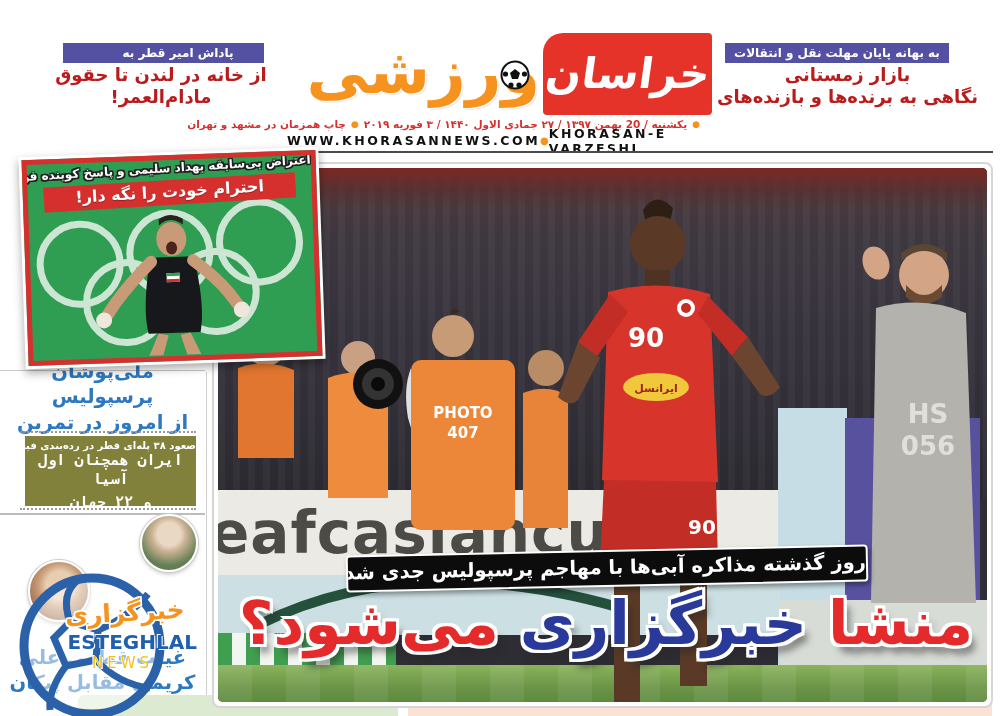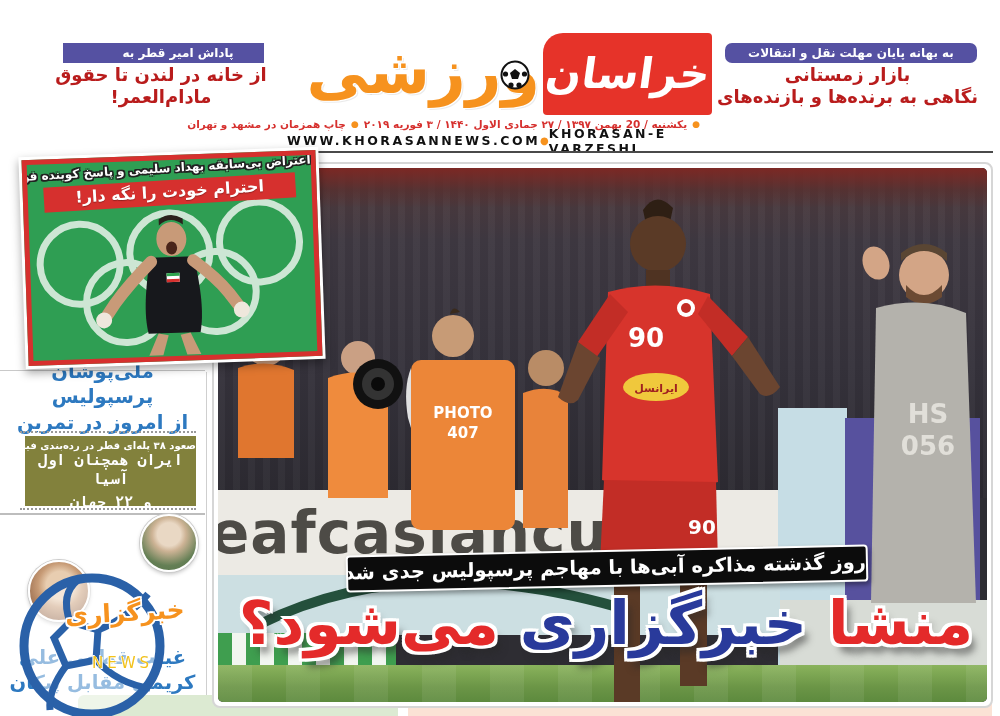--- a/index.html
+++ b/index.html
@@ -191,21 +191,21 @@
 <body>
 
 <div id="page">
 
   <div class="kicker-banner" style="left:63px; top:43px; width:201px;padding-left:29px;">پاداش امیر قطر به بازیکنانش</div>
   <div class="top-headline" style="left:12px; top:64px; width:298px;">
     <div>از خانه در لندن تا حقوق</div>
     <div>مادام‌العمر!</div>
   </div>
 
-  <div class="kicker-banner" style="left:725px; top:43px; width:252px;border-radius:7px;">به بهانه پایان مهلت نقل و انتقالات</div>
+  <div class="kicker-banner" style="left:725px; top:43px; width:224px;">به بهانه پایان مهلت نقل و انتقالات</div>
   <div class="top-headline" style="left:700px; top:64px; width:295px;">
     <div>بازار زمستانی</div>
     <div>نگاهی به برنده‌ها و بازنده‌های</div>
   </div>
 
   <div class="mast-red">
     <span>خراسان</span>
   </div>
   <div class="mast-orange">ورزشی</div>
   <svg class="abs" style="left:500px; top:60px;" width="30" height="30" viewBox="0 0 30 30">
@@ -380,19 +380,20 @@
     <div>کریمی مقابل پیکان</div>
   </div>
 
   <div class="wm">
     <svg width="205" height="156" viewBox="0 0 205 156">
       <circle cx="92" cy="86" r="68" fill="rgba(255,255,255,0.5)" stroke="#2a61a8" stroke-width="9"></circle>
       <polygon points="70,62 98,70 96,100 66,106 54,78" fill="none" stroke="#2a61a8" stroke-width="7"></polygon>
       <path d="M70 62 Q60 34 78 20 M98 70 Q128 58 148 34 M96 100 Q118 124 150 128 M66 106 Q48 130 50 150" fill="none" stroke="#2a61a8" stroke-width="7"></path>
     </svg>
     <div class="wm-fa">خبرگزاری</div>
+    <div class="wm-en1">ESTEGHLAL</div>
     <div class="wm-en2">NEWS</div>
   </div>
 
   <div class="strip green"></div>
   <div class="strip salmon"></div>
 
 </div>
 
 </body></html>

